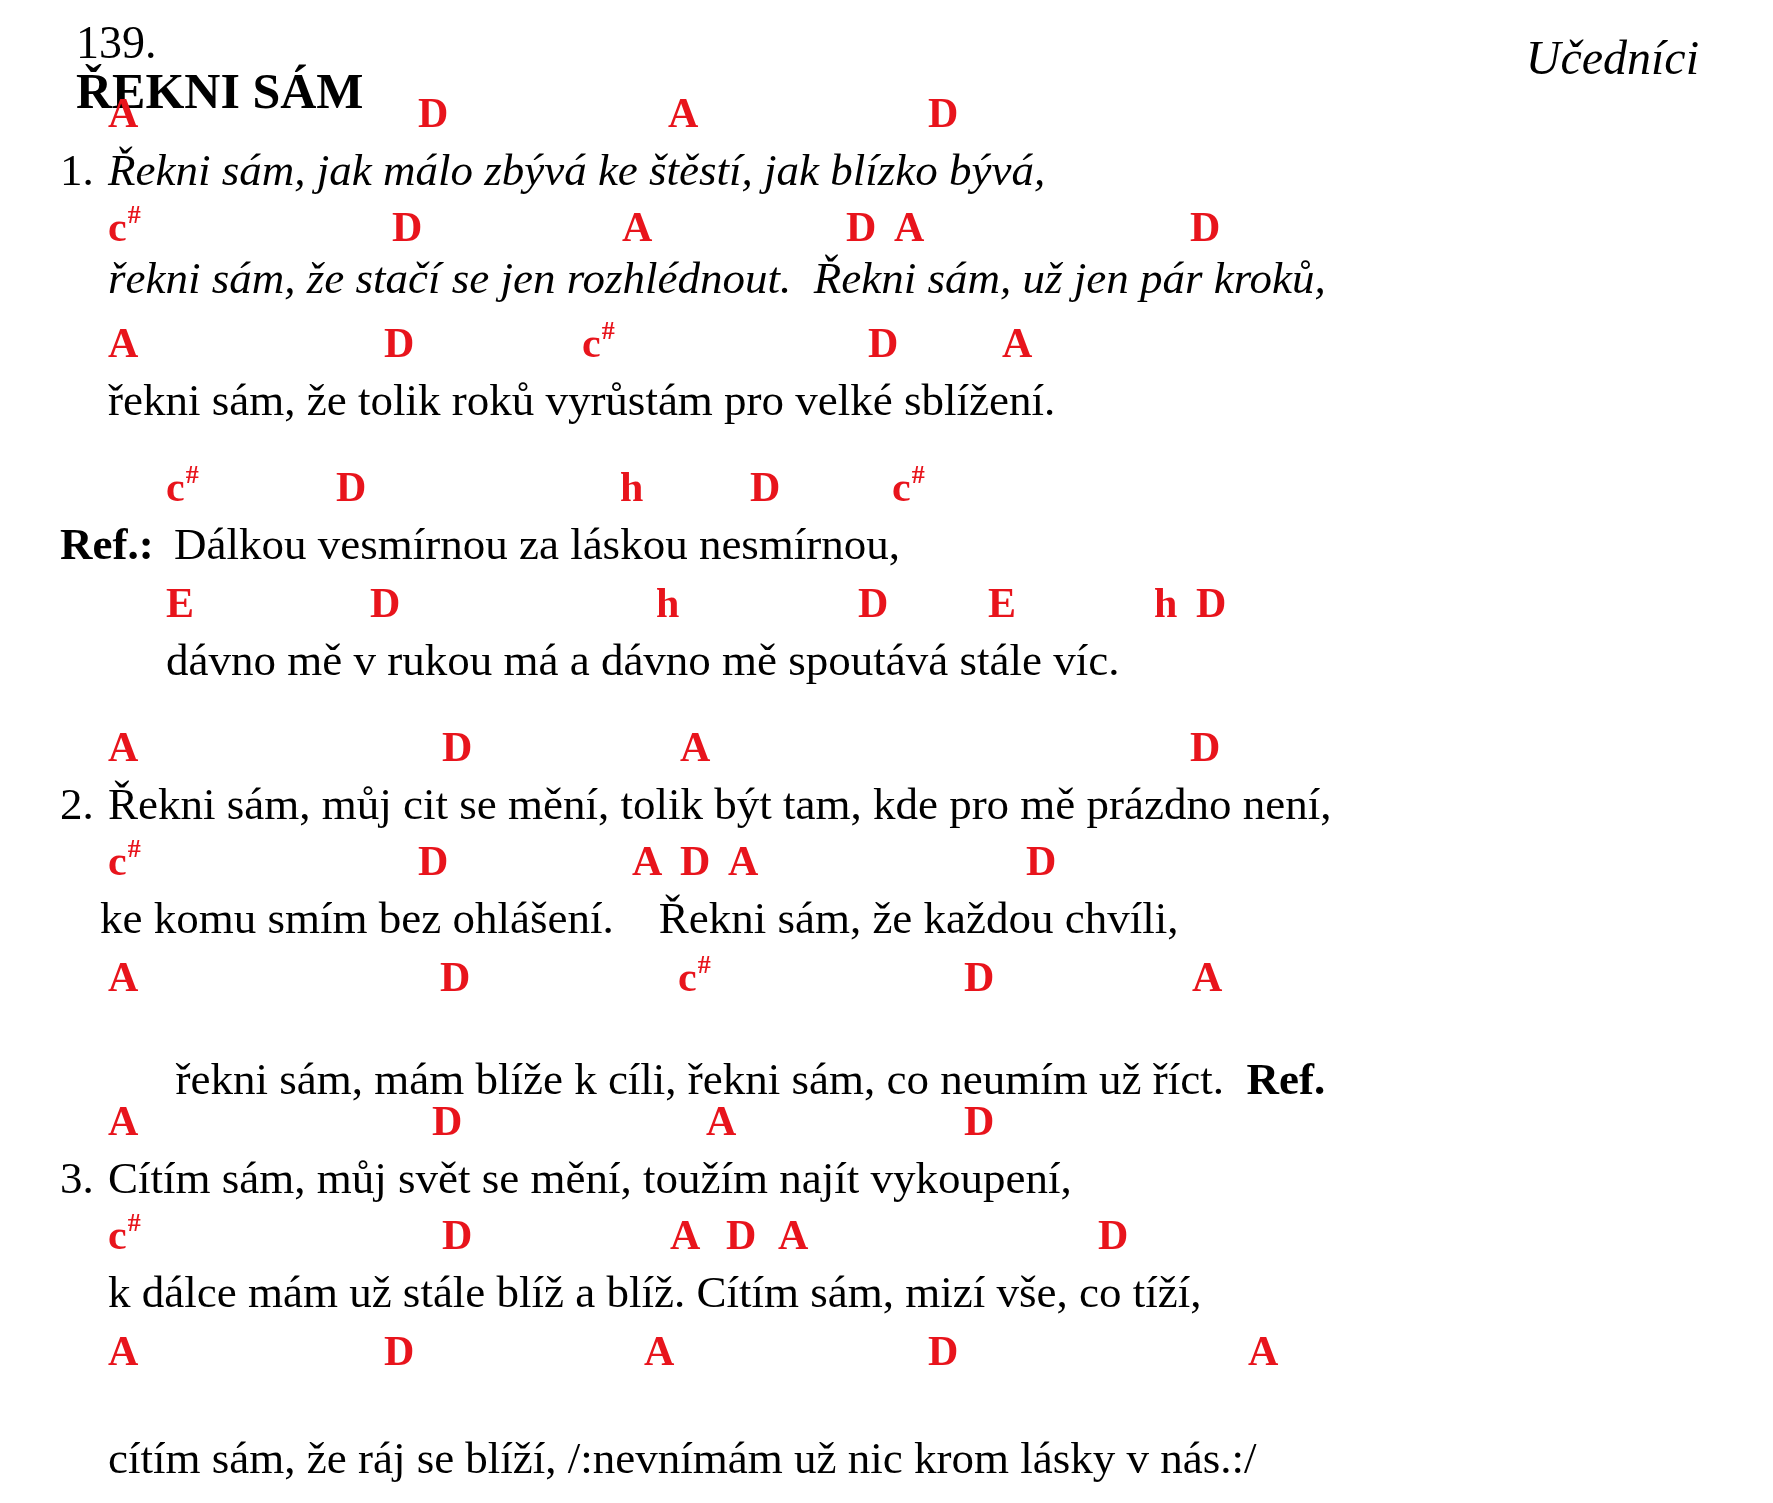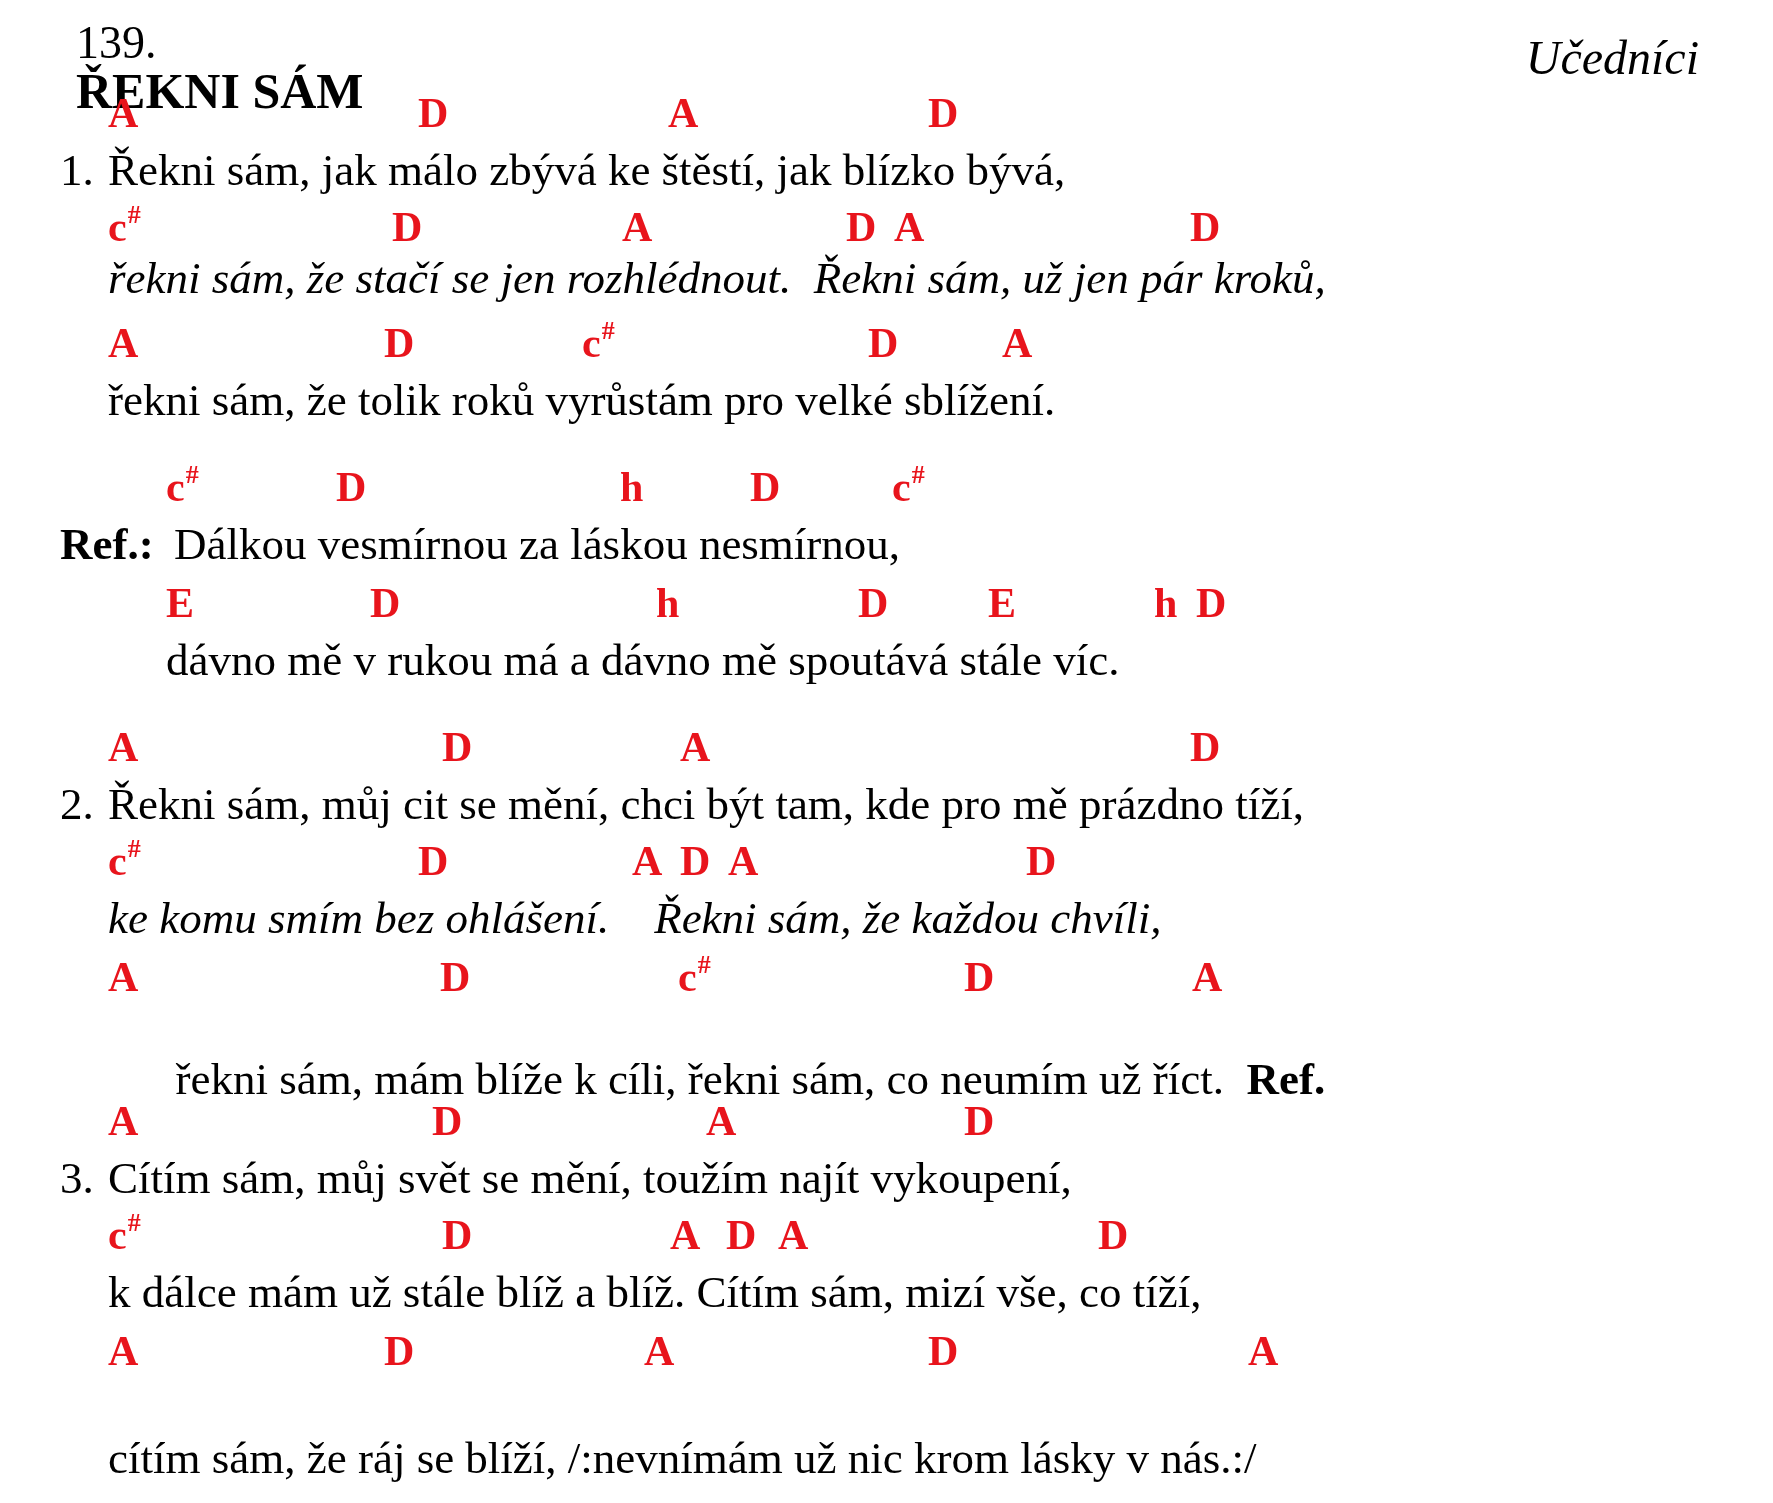--- a/index.html
+++ b/index.html
@@ -21,45 +21,45 @@
 
   <div class="abs" style="left:60px; top:4px;">
     <span class="title-num">139.</span>
     <span class="title-name">ŘEKNI SÁM</span>
   </div>
   <div class="abs author" style="right:74px; top:34px;">Učedníci</div>
 
   <div>
     <div class="chord-row"></div>
     <div class="abs lyric" style="left:60px; top:148px;">1.</div>
-    <div class="abs lyric" style="left:108px; top:148px;">Řekni sám, jak málo zbývá ke štěstí, jak blízko bývá,</div>
+    <div class="abs lyric" style="left:108px; top:148px;font-style:italic;">Řekni sám, jak málo zbývá ke štěstí, jak blízko bývá,</div>
 
     <div class="chord-row"></div>
     <div class="abs lyric" style="left:108px; top:256px;font-style:italic;">řekni sám, že stačí se jen rozhlédnout.  Řekni sám, už jen pár kroků,</div>
 
     <div class="chord-row"></div>
     <div class="abs lyric" style="left:108px; top:378px;">řekni sám, že tolik roků vyrůstám pro velké sblížení.</div>
   </div>
 
   <div>
     <div class="chord-row"></div>
     <div class="abs lyric bold" style="left:60px; top:522px;">Ref.:</div>
     <div class="abs lyric" style="left:174px; top:522px;">Dálkou vesmírnou za láskou nesmírnou,</div>
 
     <div class="chord-row"></div>
     <div class="abs lyric" style="left:166px; top:638px;">dávno mě v rukou má a dávno mě spoutává stále víc.</div>
   </div>
 
   <div>
     <div class="chord-row"></div>
     <div class="abs lyric" style="left:60px; top:782px;">2.</div>
-    <div class="abs lyric" style="left:108px; top:782px;">Řekni sám, můj cit se mění, chci být tam, kde pro mě prázdno tíží,</div>
+    <div class="abs lyric" style="left:108px; top:782px;">Řekni sám, můj cit se mění, tolik být tam, kde pro mě prázdno není,</div>
 
     <div class="chord-row"></div>
-    <div class="abs lyric" style="left:108px; top:896px;font-style:italic;">ke komu smím bez ohlášení.    Řekni sám, že každou chvíli,</div>
+    <div class="abs lyric" style="left:100px; top:896px;">ke komu smím bez ohlášení.    Řekni sám, že každou chvíli,</div>
 
     <div class="chord-row"></div>
     <div class="abs lyric" style="left:108px; top:1012px;">
       <span>řekni sám, mám blíže k cíli, řekni sám, co neumím už říct.</span>  <span class="bold">Ref.</span>
     </div>
   </div>
 
   <div>
     <div class="chord-row"></div>
     <div class="abs lyric" style="left:60px; top:1156px;">3.</div>

